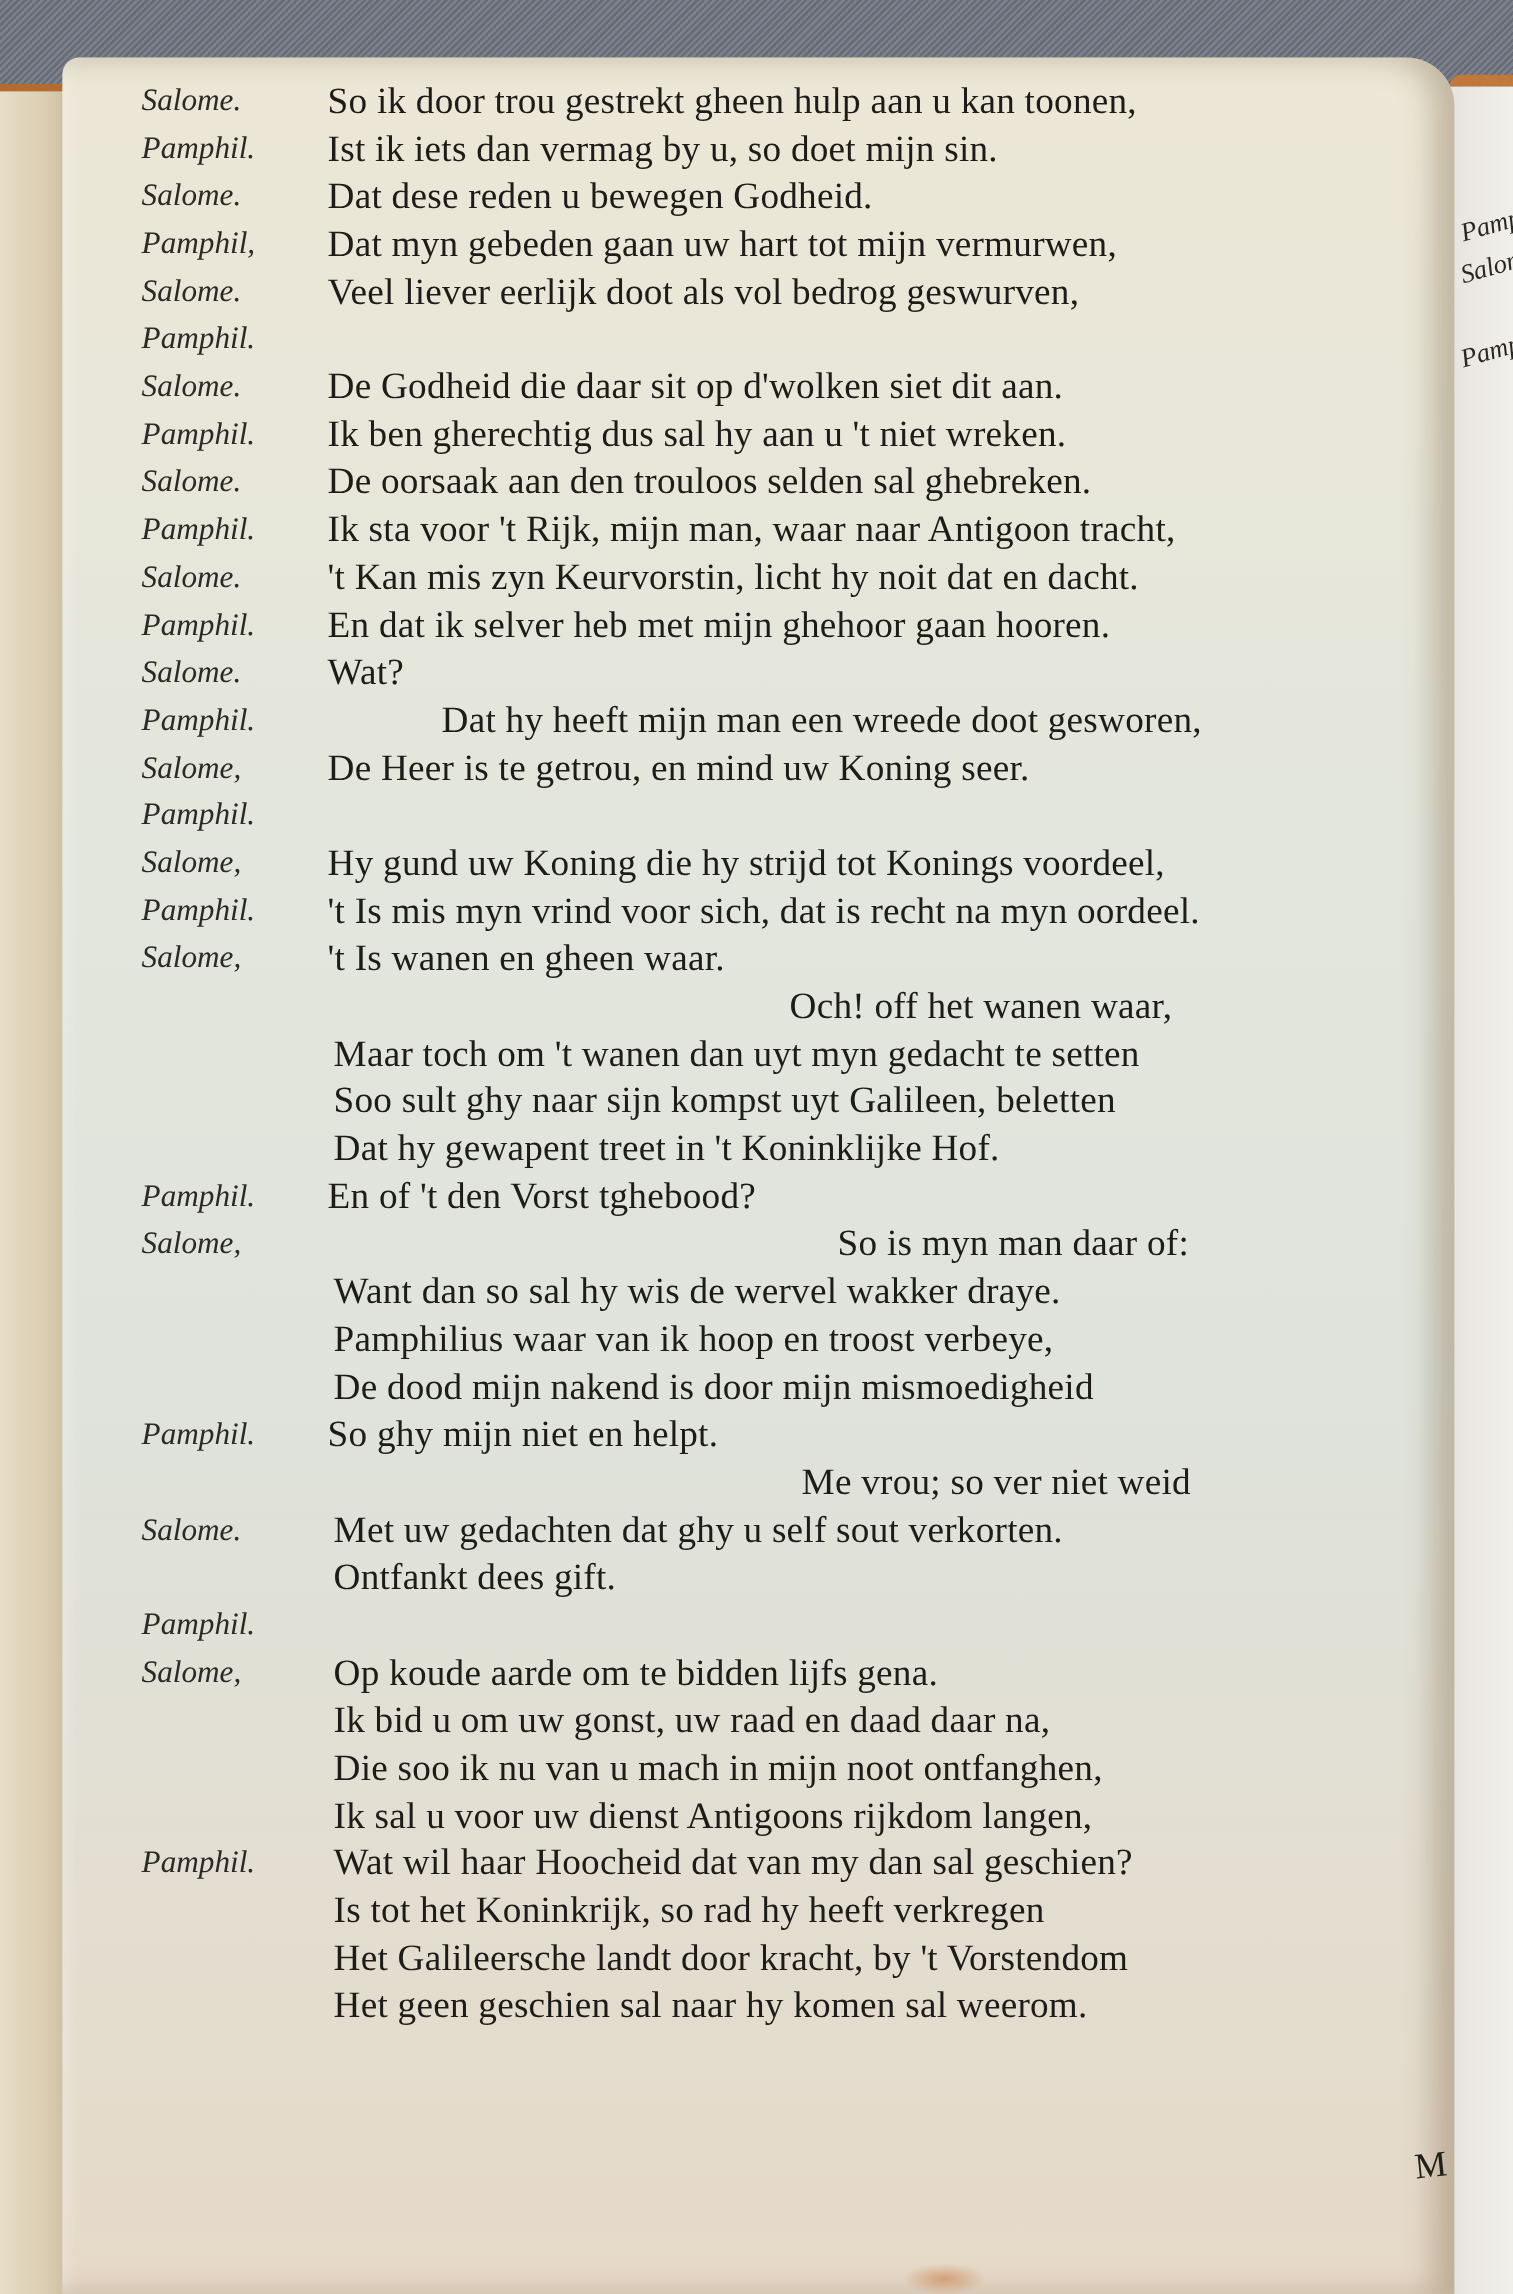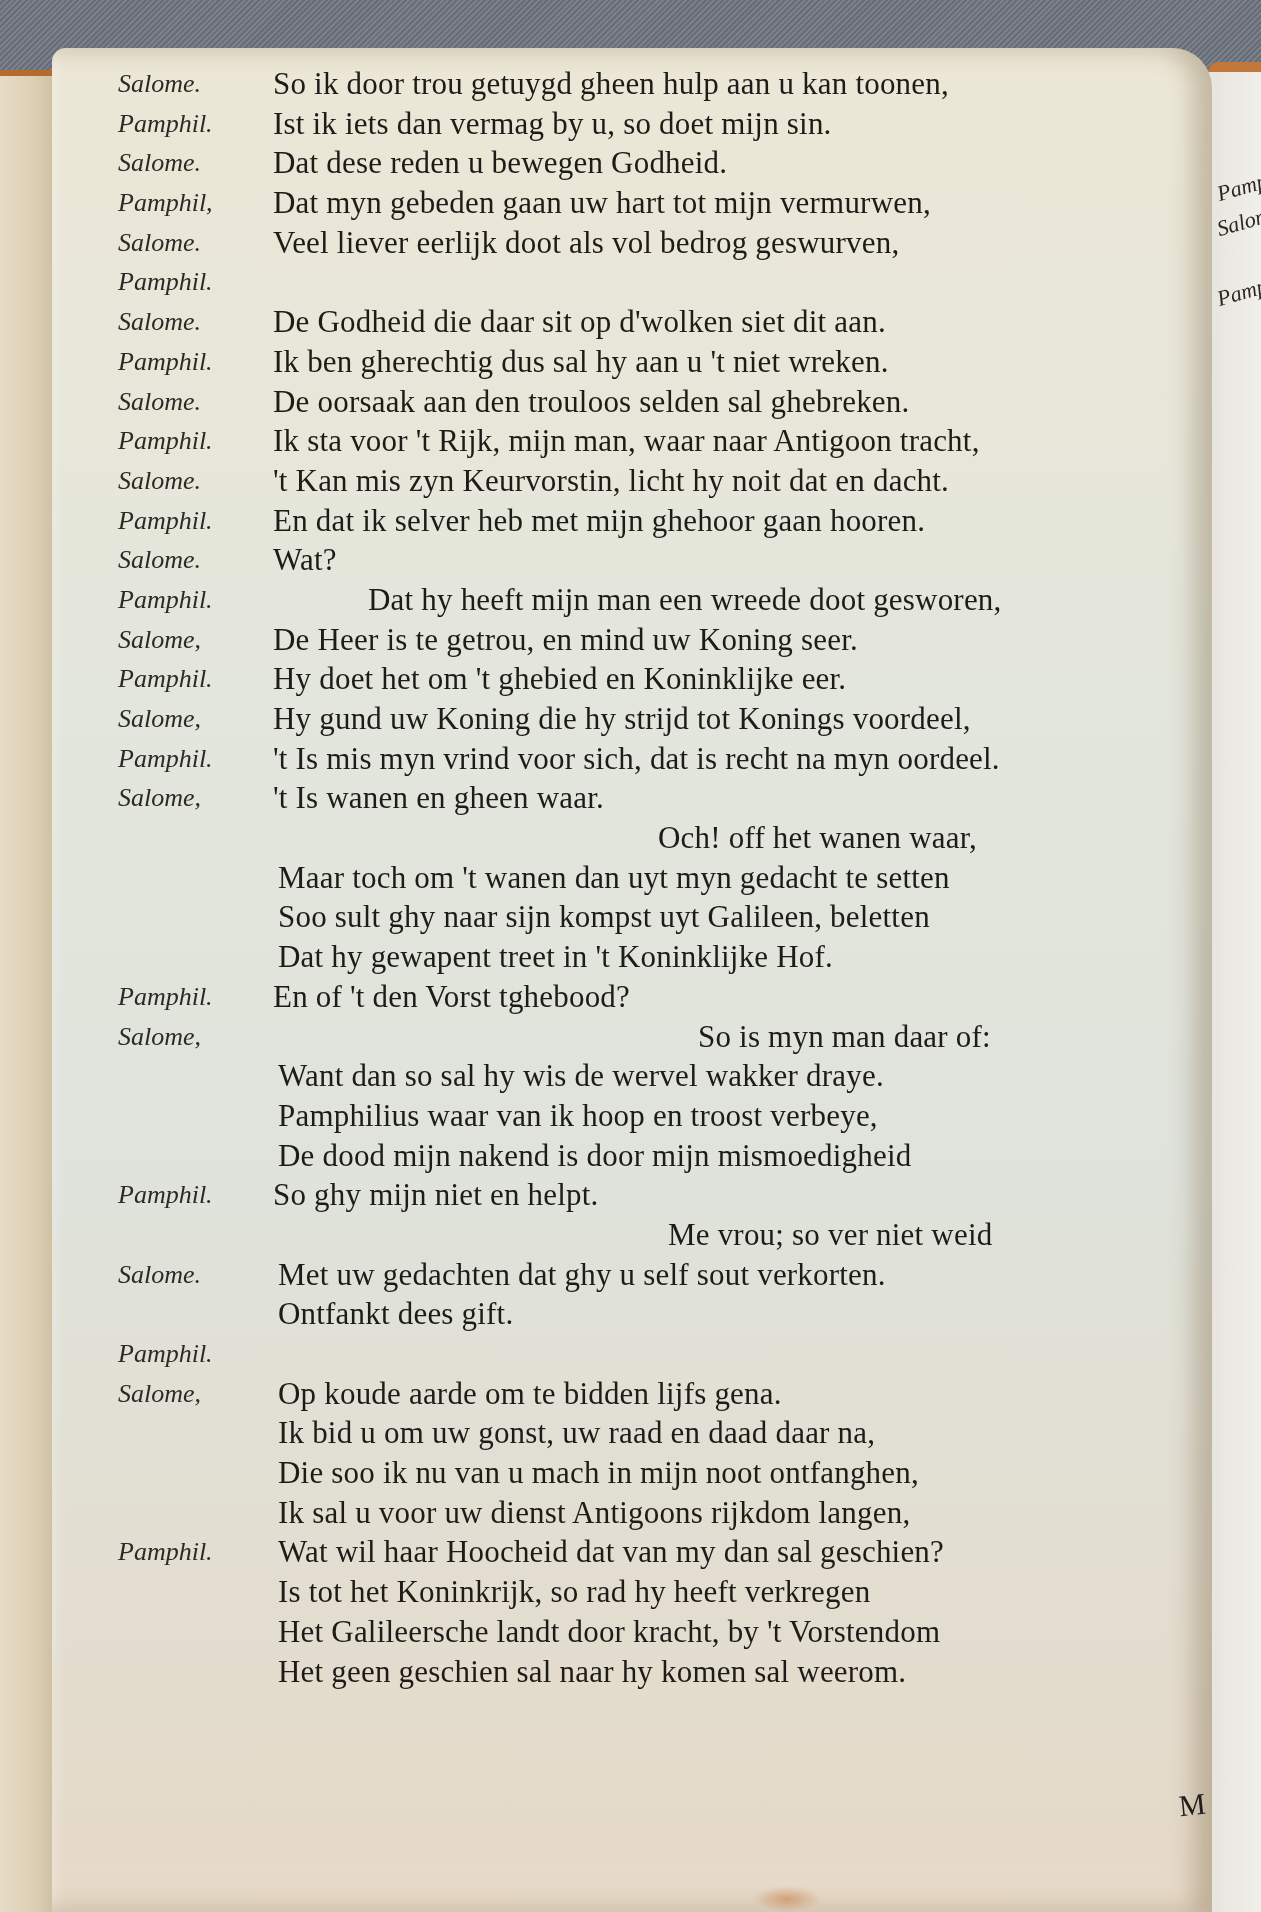--- a/index.html
+++ b/index.html
@@ -33,21 +33,21 @@
     }
     .right-page .peek {
       position: absolute; left: 6px;
       font-style: italic; font-size: 22px; color: #2a2620;
       transform: rotate(-16deg); transform-origin: left top; white-space: nowrap;
     }
     .text-block {
       position: absolute; left: 118px; top: 64px; width: 1075px;
     }
     .line {
-      display: flex; align-items: center;
+      display: flex; align-items: flex-end;
       height: 39.7px; line-height: 39.7px;
       white-space: nowrap;
     }
     .speaker {
       width: 155px; flex: 0 0 155px;
       font-style: italic; font-size: 26px; color: #2b2a26;
     }
     .verse {
       font-size: 31px; color: #1d1c18; letter-spacing: 0.2px;
     }
@@ -73,21 +73,21 @@
 </div>
 
 <div class="page">
   <div class="stain"></div>
   <div class="catch">M</div>
 </div>
 
 <div class="text-block" id="text-block">
     <div class="line">
       <span class="speaker">Salome.</span>
-      <span class="verse indent-mid" style="--indent: 0px;">So ik door trou getuygd gheen hulp aan u kan toonen,</span>
+      <span class="verse indent-mid" style="--indent: 0px;">So ik door trou gestrekt gheen hulp aan u kan toonen,</span>
     </div>
     <div class="line">
       <span class="speaker">Pamphil.</span>
       <span class="verse indent-mid" style="--indent: 0px;">Ist ik iets dan vermag by u, so doet mijn sin.</span>
     </div>
     <div class="line">
       <span class="speaker">Salome.</span>
       <span class="verse indent-mid" style="--indent: 0px;">Dat dese reden u bewegen Godheid.</span>
     </div>
     <div class="line">
@@ -132,21 +132,20 @@
     <div class="line">
       <span class="speaker">Pamphil.</span>
       <span class="verse indent-mid" style="--indent: 95px;">Dat hy heeft mijn man een wreede doot gesworen,</span>
     </div>
     <div class="line">
       <span class="speaker">Salome,</span>
       <span class="verse indent-mid" style="--indent: 0px;">De Heer is te getrou, en mind uw Koning seer.</span>
     </div>
     <div class="line">
       <span class="speaker">Pamphil.</span>
-      <span class="verse indent-mid" style="--indent: 0px;">Hy doet het om 't ghebied en Koninklijke eer.</span>
     </div>
     <div class="line">
       <span class="speaker">Salome,</span>
       <span class="verse indent-mid" style="--indent: 0px;">Hy gund uw Koning die hy strijd tot Konings voordeel,</span>
     </div>
     <div class="line">
       <span class="speaker">Pamphil.</span>
       <span class="verse indent-mid" style="--indent: 0px;">'t Is mis myn vrind voor sich, dat is recht na myn oordeel.</span>
     </div>
     <div class="line">

